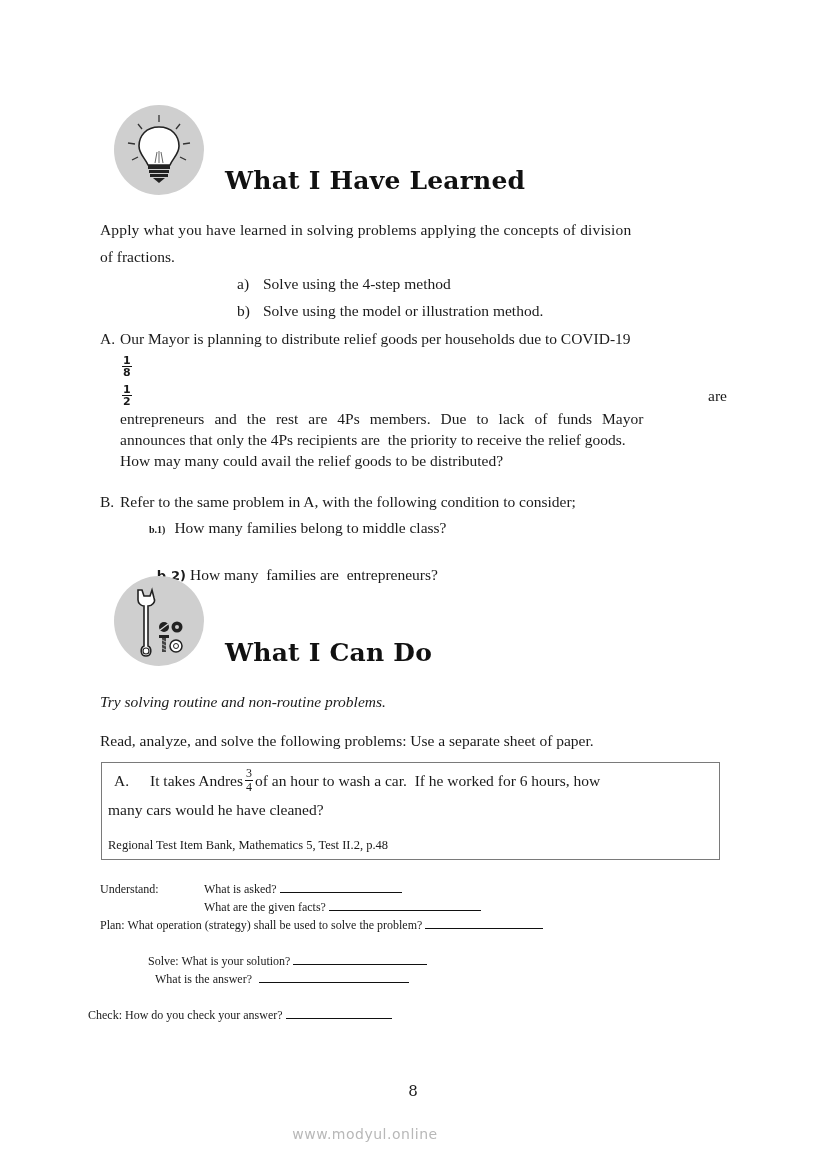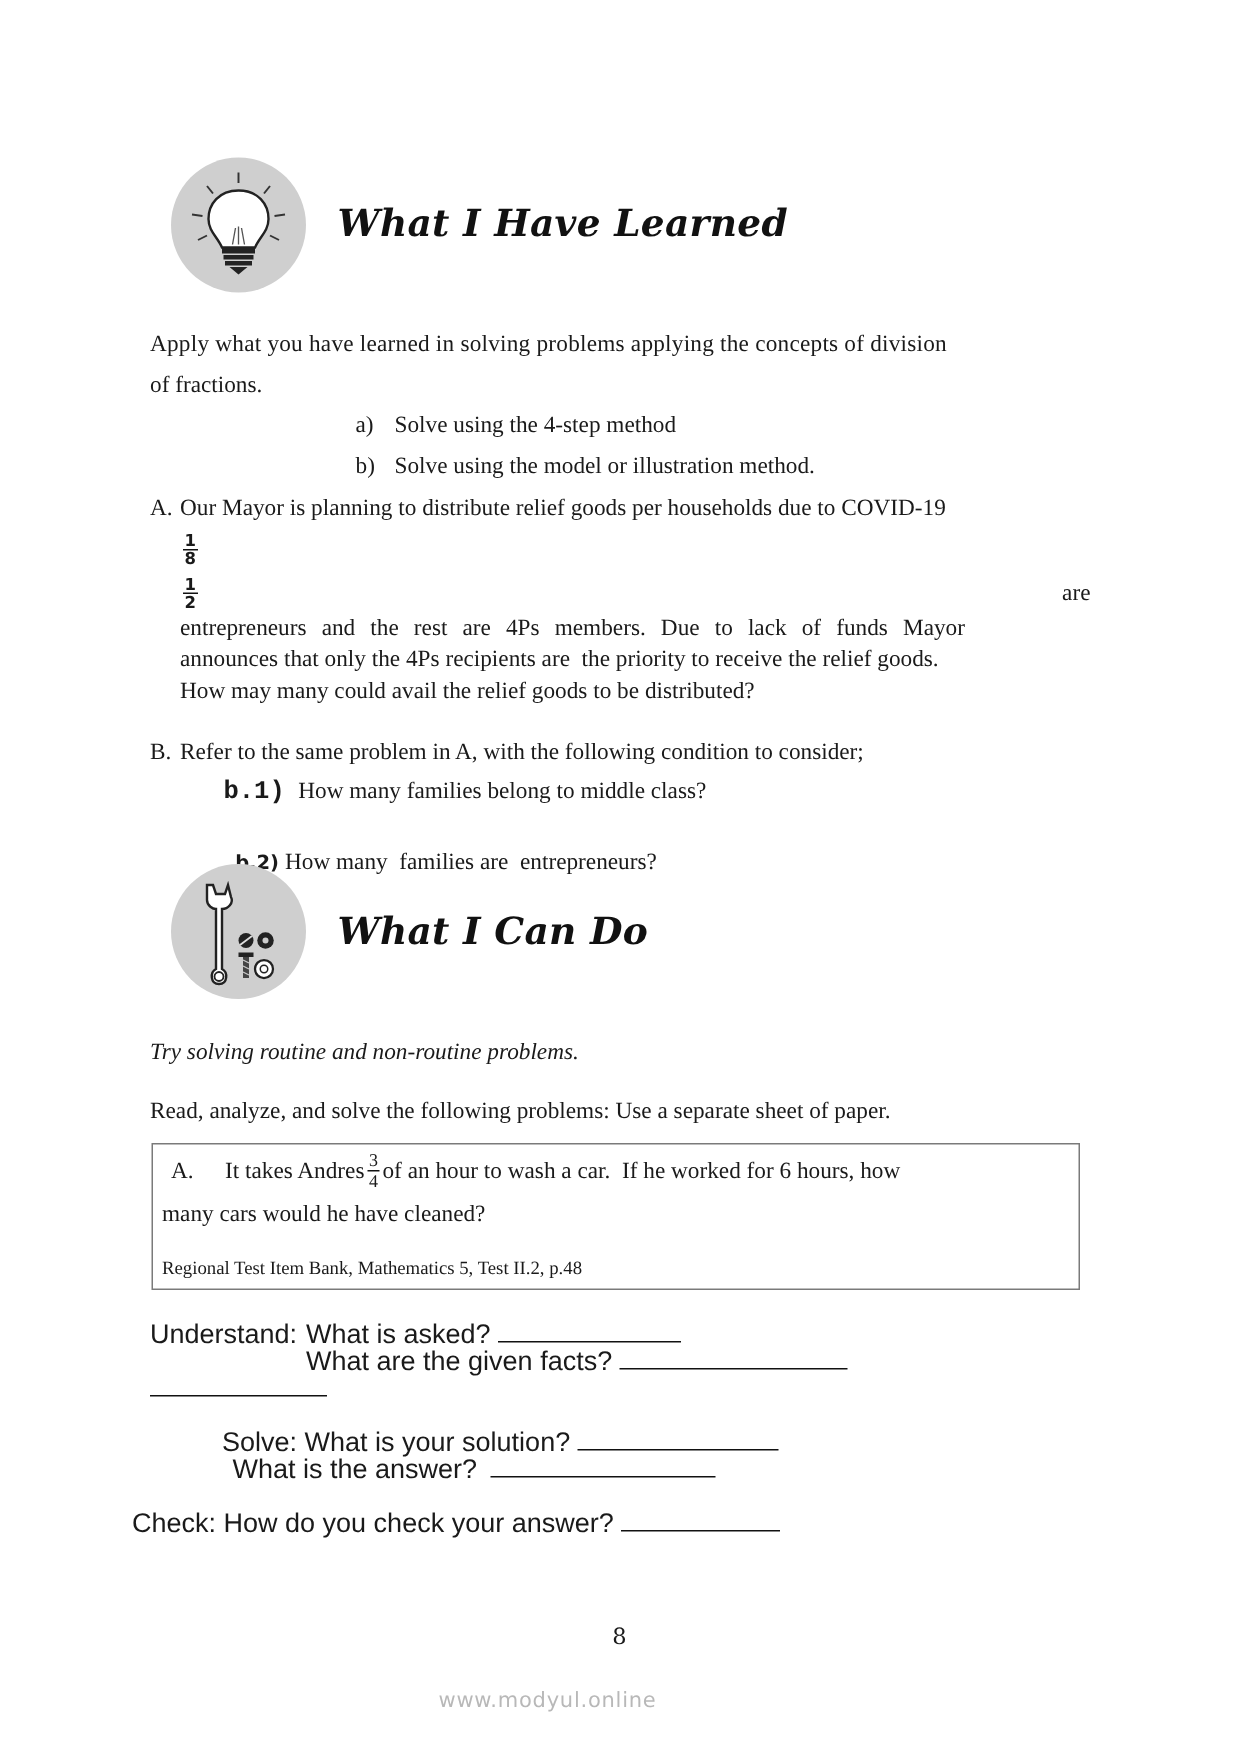--- a/index.html
+++ b/index.html
@@ -1,27 +1,27 @@
 <!DOCTYPE html>
 <html><head>
 <meta charset="utf-8">
 <style>
   html, body { margin:0; padding:0; background:#ffffff; }
   body { width:826px; height:1169px; position:relative; overflow:hidden;
          font-family:"Liberation Serif", "DejaVu Serif", serif; color:#1a1a1a; }
   .icon-circle { position:absolute; width:90px; height:90px; border-radius:50%;
                  background:#cfcfcf; }
   .section-title { position:absolute; font-family:"DejaVu Serif", serif;
-                   font-weight:bold; font-style:italic; font-size:25px; color:#111; letter-spacing:0.2px; }
+                   font-weight:bold; font-size:25px; color:#111; letter-spacing:0.2px;margin-top:32px; }
   .p { position:absolute; font-size:15.5px; line-height:20px; white-space:nowrap; }
   .frac { display:inline-block; vertical-align:middle; text-align:center; font-size:11px; line-height:11px; margin:0 2px; font-family:"DejaVu Sans", sans-serif; font-weight:bold; }
   .frac .num { display:block; border-bottom:1px solid #111; padding:0 1px; }
   .frac .den { display:block; }
   .frac.plain { font-weight:normal; font-family:"Liberation Serif", serif; font-size:12px; line-height:13px; }
-  .bookman { font-family:Liberation Sans, sans-serif; font-size:18px; }
+  .bookman { font-family:Liberation Serif, serif; font-size:12px; }
   .boxed { position:absolute; left:101px; top:762px; width:619px; height:98px;
            border:1px solid #7a7a7a; box-sizing:border-box; }
   .blank { display:inline-block; border-bottom:1px solid #111; height:12px; vertical-align:baseline; }
   .footer-num { position:absolute; left:0; width:826px; top:1082px; text-align:center; font-size:15px; font-family:"DejaVu Serif", serif; }
   .watermark { position:absolute; left:0; width:730px; top:1126px; text-align:center; font-family:"DejaVu Sans", sans-serif; font-size:14px; color:#b8b8b8; letter-spacing:0.5px; }
 </style>
 </head>
 <body>
 
 <div class="icon-circle" style="left:114px; top:105px;">
@@ -70,21 +70,21 @@
     </span>
   <span style="margin-left:auto;">are</span>
 </div>
 <div class="p" style="left:120px; top:409px; word-spacing:6.2px;">entrepreneurs and the rest are 4Ps members. Due to lack of funds Mayor</div>
 <div class="p" style="left:120px; top:430px; white-space:pre;">announces that only the 4Ps recipients are  the priority to receive the relief goods.</div>
 <div class="p" style="left:120px; top:451px;">How may many could avail the relief goods to be distributed?</div>
 
 <div class="p" style="left:100px; top:492px;">B.</div>
 <div class="p" style="left:120px; top:492px;">Refer to the same problem in A, with the following condition to consider;</div>
 <div class="p" style="left:149px; top:518px;">
-  <b style="font-family:Liberation Mono, monospace; font-size:17px; margin-right:9px;">b.1)</b><span>How many families belong to middle class?</span>
+  <b style="font-family:Liberation Serif, serif; font-size:10px; margin-right:9px;">b.1)</b><span>How many families belong to middle class?</span>
 </div>
 <div class="p" style="left:149px; top:545px; white-space:pre;">
   <b style="font-family:'DejaVu Sans',sans-serif; font-size:13px; margin-right:4px;">b.2)</b><span>How many  families are  entrepreneurs?</span>
 </div>
 
 <div class="icon-circle" style="left:114px; top:576px;">
   <svg width="90" height="90" viewBox="0 0 90 90">
     <path d="M24 14 L24 24 C24 28 28 30 30 30 L30 70 C26 72 26 80 32 80 C38 80 38 72 34 70 L34 30 C38 30 42 26 40 22 L38 14 L36 20 L30 20 L28 14 Z" fill="#fff" stroke="#222" stroke-width="1.6"></path>
     <circle cx="32" cy="75" r="3" fill="#fff" stroke="#222" stroke-width="1.2"></circle>
     <circle cx="50" cy="51" r="5" fill="#222"></circle>
@@ -119,20 +119,21 @@
 
 <div class="p bookman" style="left:100px; top:879px;">
   <span style="display:inline-block; width:104px;">Understand:</span><span>What is asked?</span>
   <span class="blank" style="width:122px;"></span>
 </div>
 <div class="p bookman" style="left:204px; top:897px;">
   <span>What are the given facts?</span>
   <span class="blank" style="width:152px;"></span>
 </div>
 <div class="p bookman" style="left:100px; top:915px;">
+  <span>Plan: What operation (strategy) shall be used to solve the problem?</span>
   <span class="blank" style="width:118px;"></span>
 </div>
 <div class="p bookman" style="left:100px; top:951px;margin-left:48px;">
   <span>Solve: What is your solution?</span>
   <span class="blank" style="width:134px;"></span>
 </div>
 <div class="p bookman" style="left:155px; top:969px;">
   <span>What is the answer?</span>
   <span class="blank" style="width:150px; margin-left:4px;"></span>
 </div>

